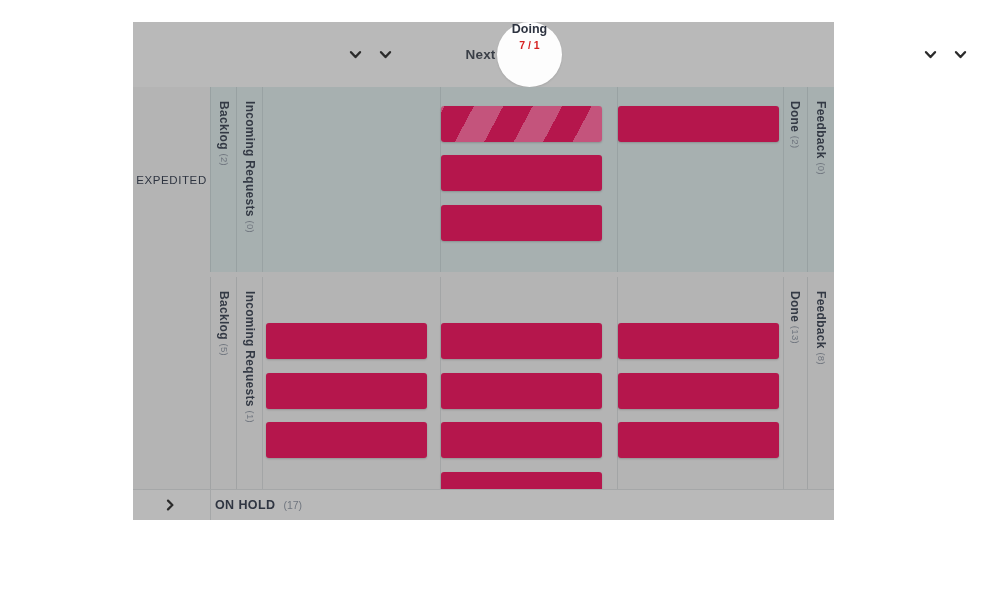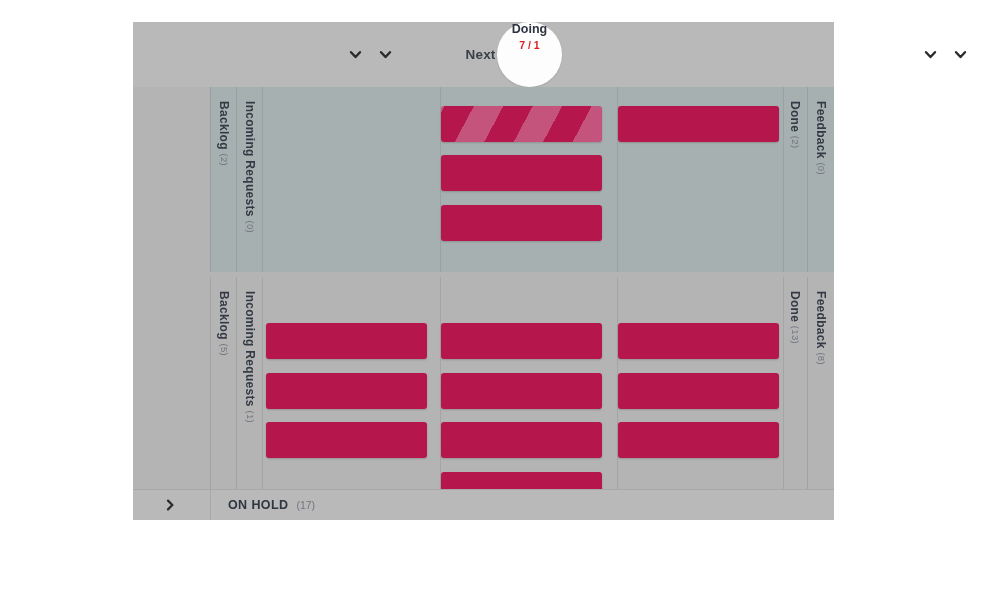--- a/index.html
+++ b/index.html
@@ -183,21 +183,21 @@
     display: flex;
     align-items: center;
   }
   #onhold-label {
     position: absolute;
     left: 77px; top: 0;
     height: 30px;
     display: flex;
     align-items: center;
     gap: 8px;
-    padding-left: 17px;
+    padding-left: 4px;
     border-left: 1px solid rgba(120,125,130,.30);
   }
   .onhold-title {
     font-size: 12.5px;
     font-weight: bold;
     color: #2f3541;
     letter-spacing: .4px;
   }
   .onhold-count {
     font-size: 10.5px;
@@ -245,20 +245,21 @@
       <span class="chev">
         <svg width="17" height="17" viewBox="0 0 17 17">
             <path d="M4 6.2 L8.5 11 L13 6.2" fill="none" stroke="#2b2b2b" stroke-width="2.4" stroke-linecap="round" stroke-linejoin="round"></path>
           </svg>
       </span>
     </div>
   </div>
 
   <div class="lane lane-expedited" style="top:65px; height:185px;">
 
+    <div class="lane-name">EXPEDITED</div>
 
     <div class="lane-body">
 
       <div class="vstrip sep-left" style="left:0px; width:26px;">
         <span class="vstrip-inner">
           <span>Backlog</span>
           <span class="vstrip-count">(2)</span>
         </span>
       </div>
       <div class="vstrip sep-left" style="left:26px; width:26px;">

